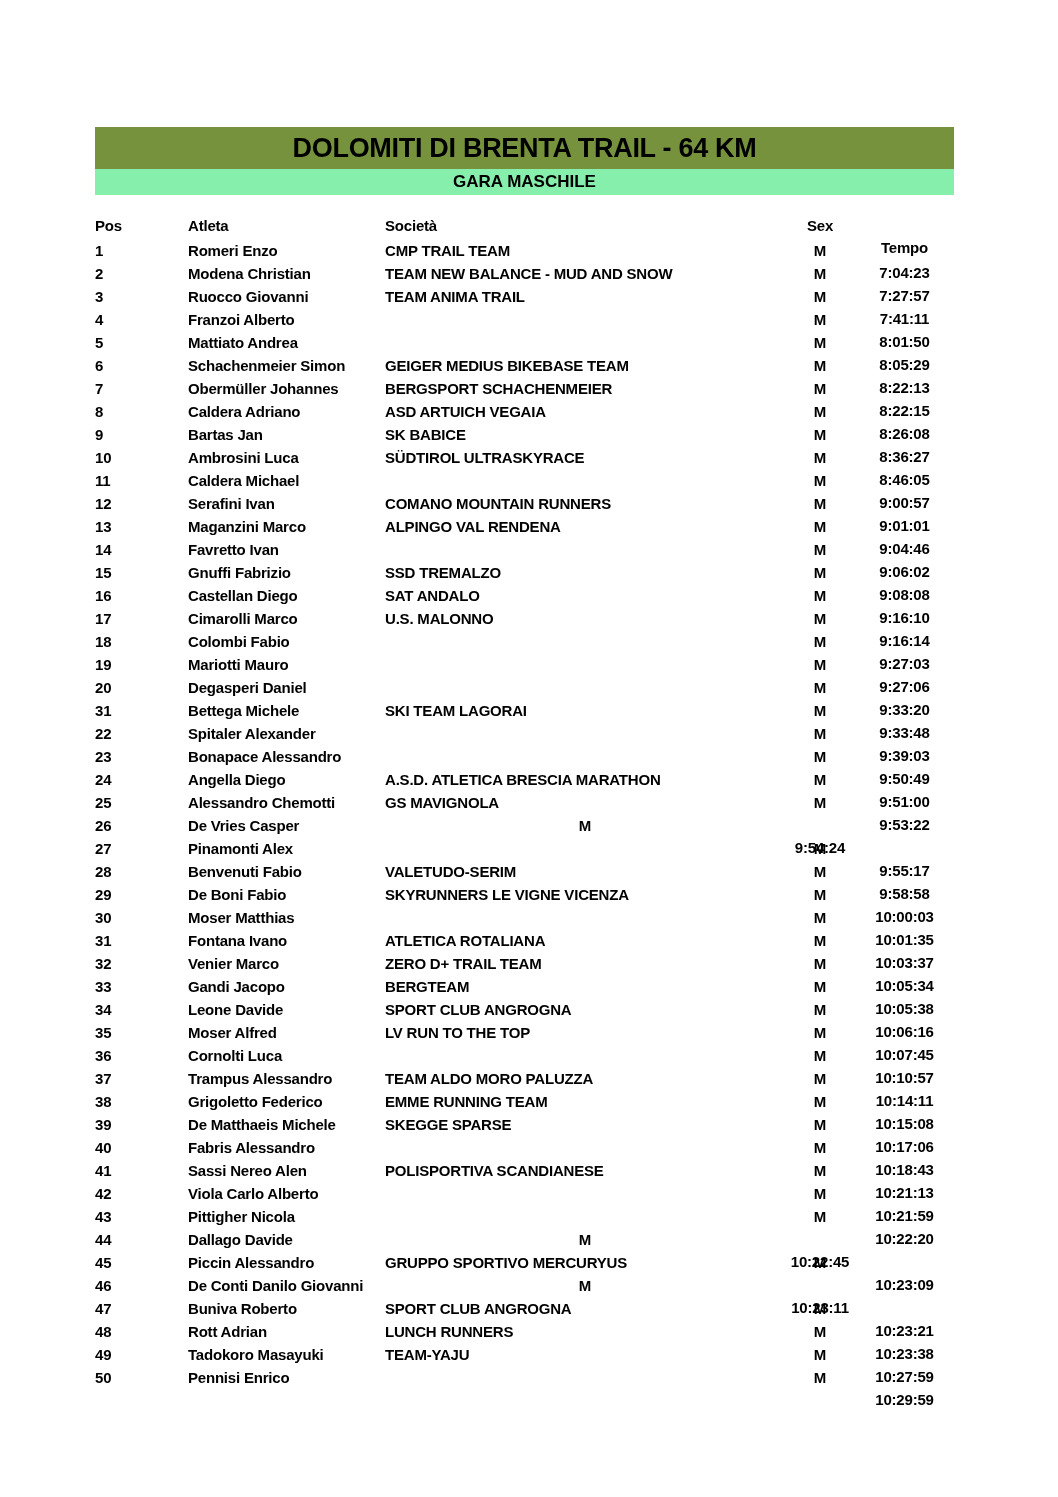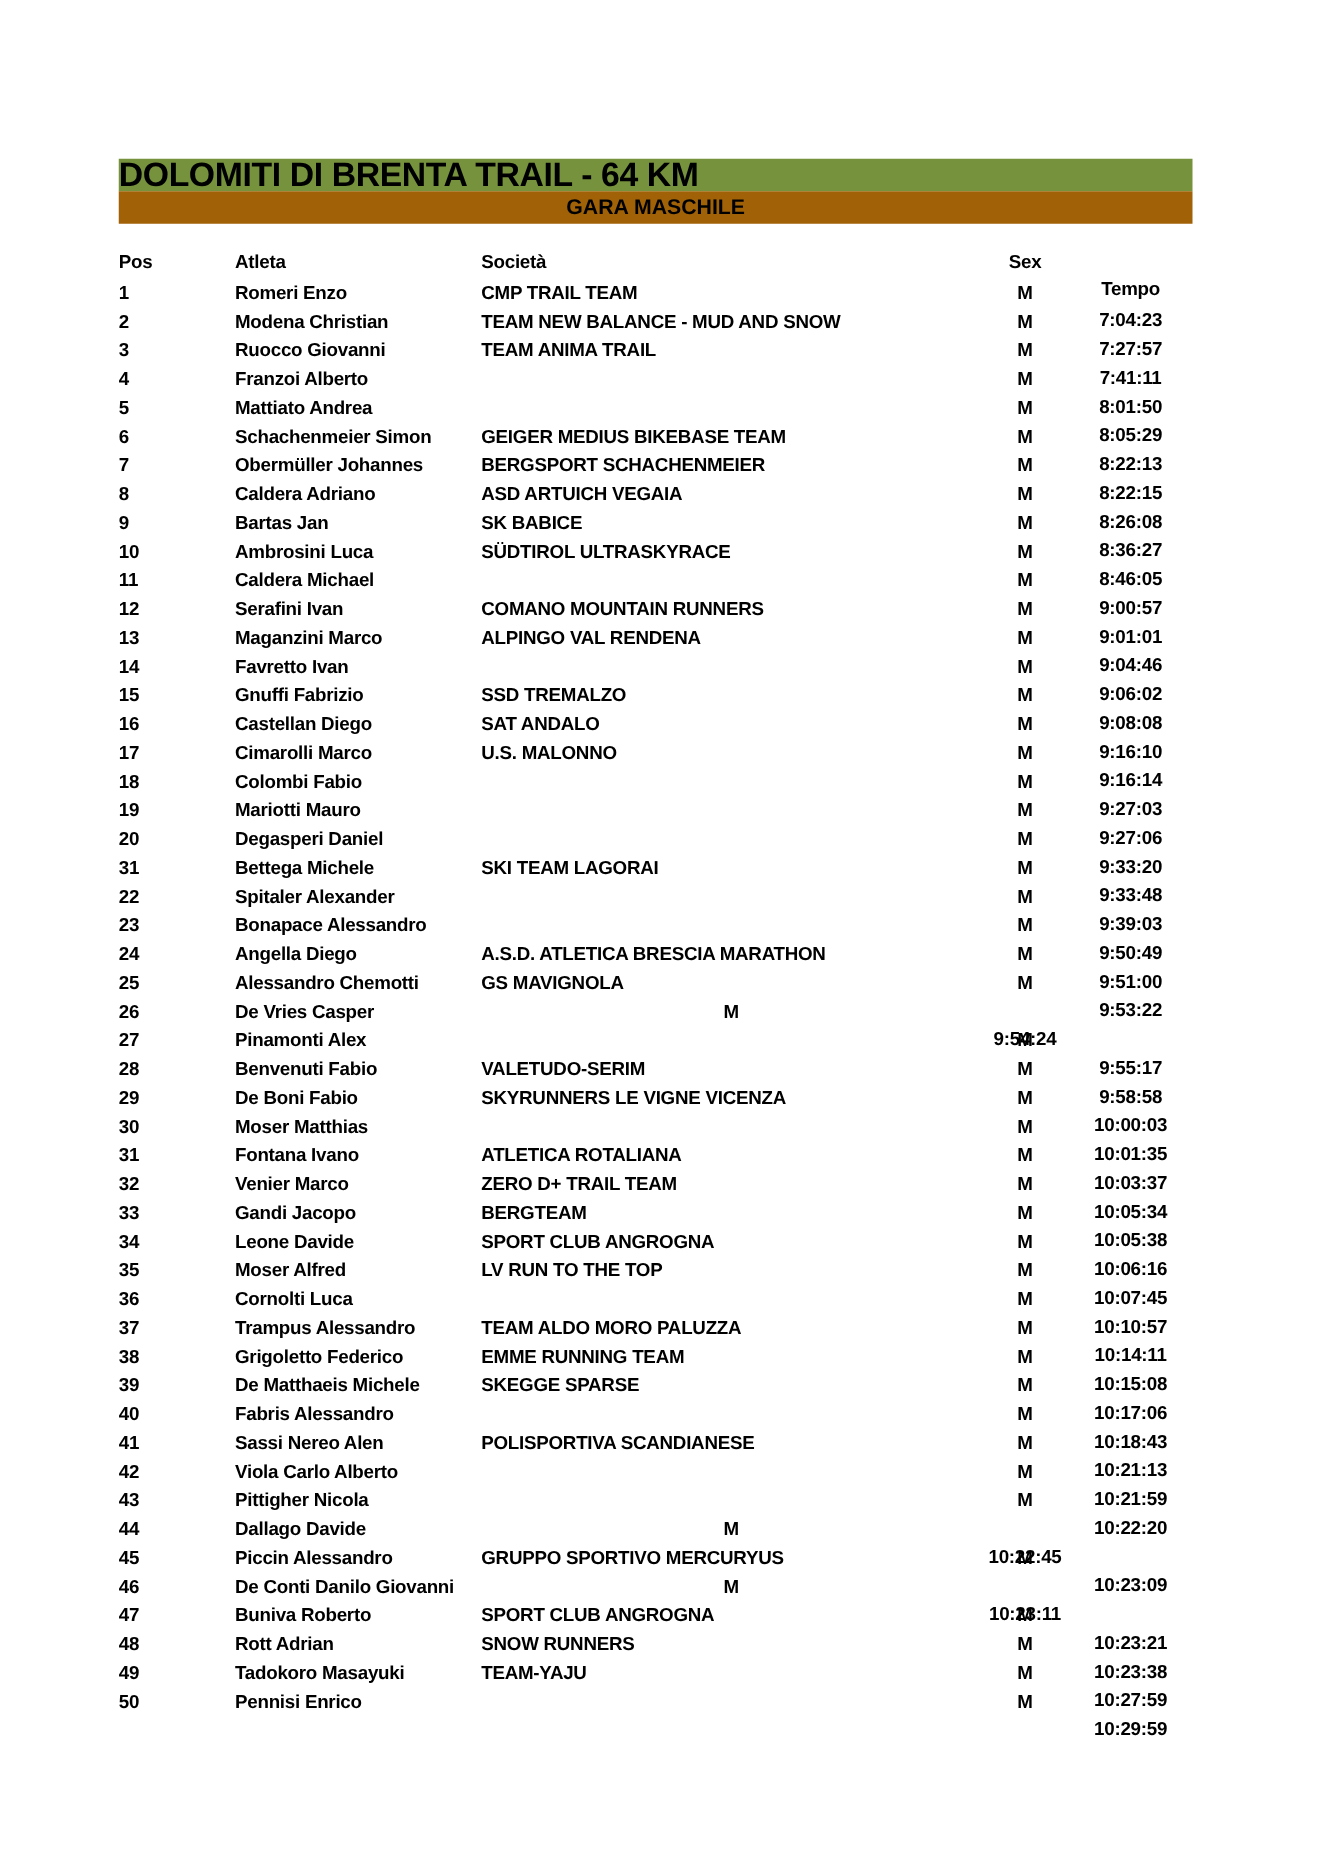--- a/index.html
+++ b/index.html
@@ -9,22 +9,22 @@
     font-family: "Liberation Sans", sans-serif;
     position: relative;
     color: #000;
   }
   .doc {
     position: absolute;
     left: 95px; top: 127px;
     width: 859px;
   }
   .title-bar {
-    height: 26px;
-    display: flex; align-items: center; 
+    height: 42px;
+    display: flex; align-items: center; justify-content: center;
     font-size: 27px; font-weight: 700;
     letter-spacing: -0.3px;
   }
   .subtitle-bar {
     height: 26px;
     display: flex; align-items: center; justify-content: center;
     font-size: 17px; font-weight: 700;
   }
   .grid {
     display: grid;
@@ -48,21 +48,21 @@
 </style>
 </head>
 <body>
 
 <div class="doc">
 
   <div class="title-bar" style="background: rgb(118, 146, 60);">
     <span>DOLOMITI DI BRENTA TRAIL - 64 KM</span>
   </div>
 
-  <div class="subtitle-bar" style="background: #a16207;">
+  <div class="subtitle-bar" style="background: #86efac;">
     <span>GARA MASCHILE</span>
   </div>
 
   <div class="grid header-row">
     <div class="cell c-pos">Pos</div>
     <div class="cell c-atleta">Atleta</div>
     <div class="cell c-societa">Società</div>
     <div class="cell c-sex">Sex</div>
     <div class="cell c-tempo">Tempo</div>
   </div>
@@ -437,21 +437,21 @@
     <div class="cell c-pos">47</div>
     <div class="cell c-atleta">Buniva Roberto</div>
     <div class="cell c-societa">SPORT CLUB ANGROGNA</div>
     <div class="cell c-sex">M</div>
     <div class="cell c-tempo">10:23:21</div>
   </div>
 
   <div class="grid row">
     <div class="cell c-pos">48</div>
     <div class="cell c-atleta">Rott Adrian</div>
-    <div class="cell c-societa">SNOW RUNNERS</div>
+    <div class="cell c-societa">LUNCH RUNNERS</div>
     <div class="cell c-sex">M</div>
     <div class="cell c-tempo">10:23:38</div>
   </div>
 
   <div class="grid row">
     <div class="cell c-pos">49</div>
     <div class="cell c-atleta">Tadokoro Masayuki</div>
     <div class="cell c-societa">TEAM-YAJU</div>
     <div class="cell c-sex">M</div>
     <div class="cell c-tempo">10:27:59</div>

